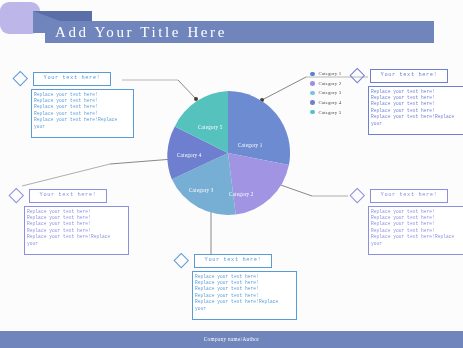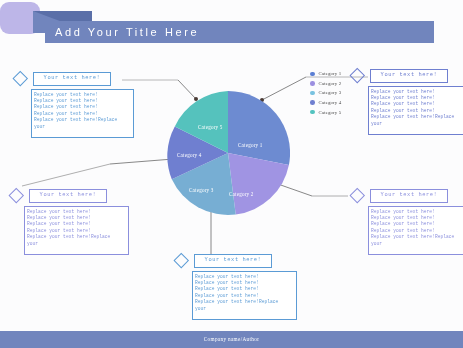--- a/index.html
+++ b/index.html
@@ -24,22 +24,22 @@
   .hdr-flag-fold{
     position:absolute;left:0;top:0;width:0;height:0;
     border-left:59px solid transparent;border-top:22px solid #5a6fa8;
   }
   .title-bar{
     position:absolute;left:45px;top:21px;width:389px;height:22px;
     background:#7185bd;
   }
   .title-text{
     position:absolute;left:55px;top:23px;width:370px;height:19px;
-    color:#ffffff;font-size:11px;letter-spacing:2.6px;
-    line-height:19px;font-family:Liberation Sans, sans-serif;
+    color:#ffffff;font-size:15px;letter-spacing:2.6px;
+    line-height:19px;font-family:Liberation Serif, serif;
     white-space:nowrap;
   }
 
   
   .footer-bar{
     position:absolute;left:0;bottom:0;width:463px;height:17px;
     background:#7185bd;
   }
   .footer-text{
     position:absolute;left:0;bottom:0;width:463px;height:17px;

